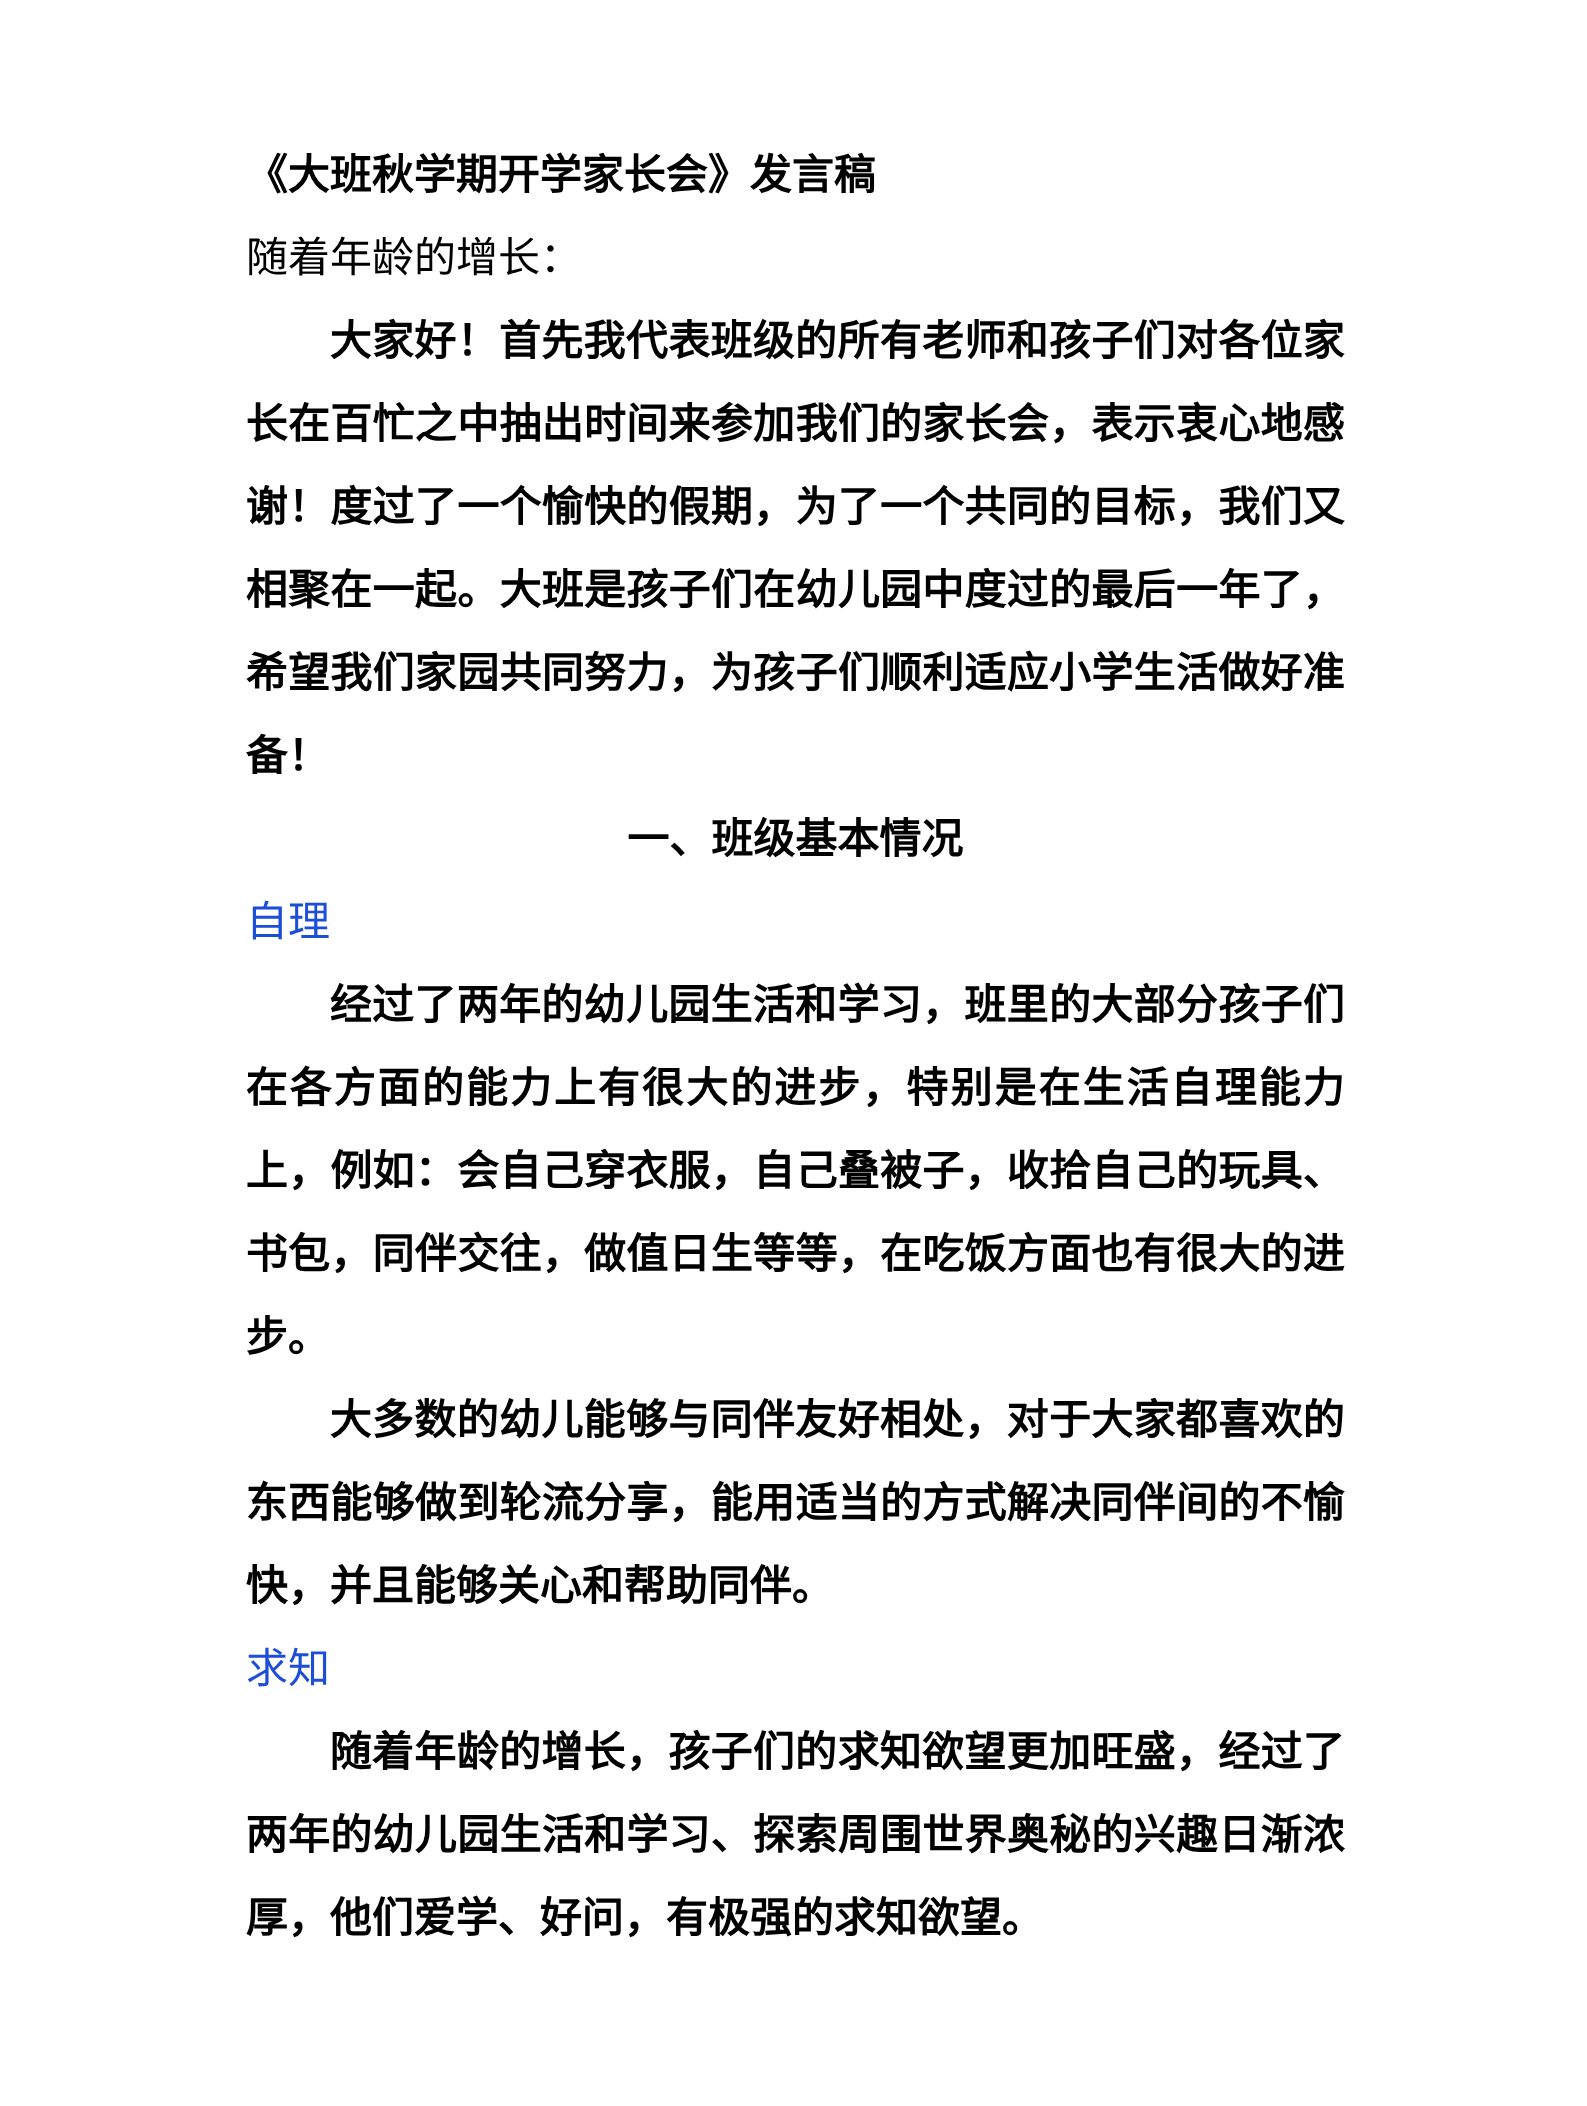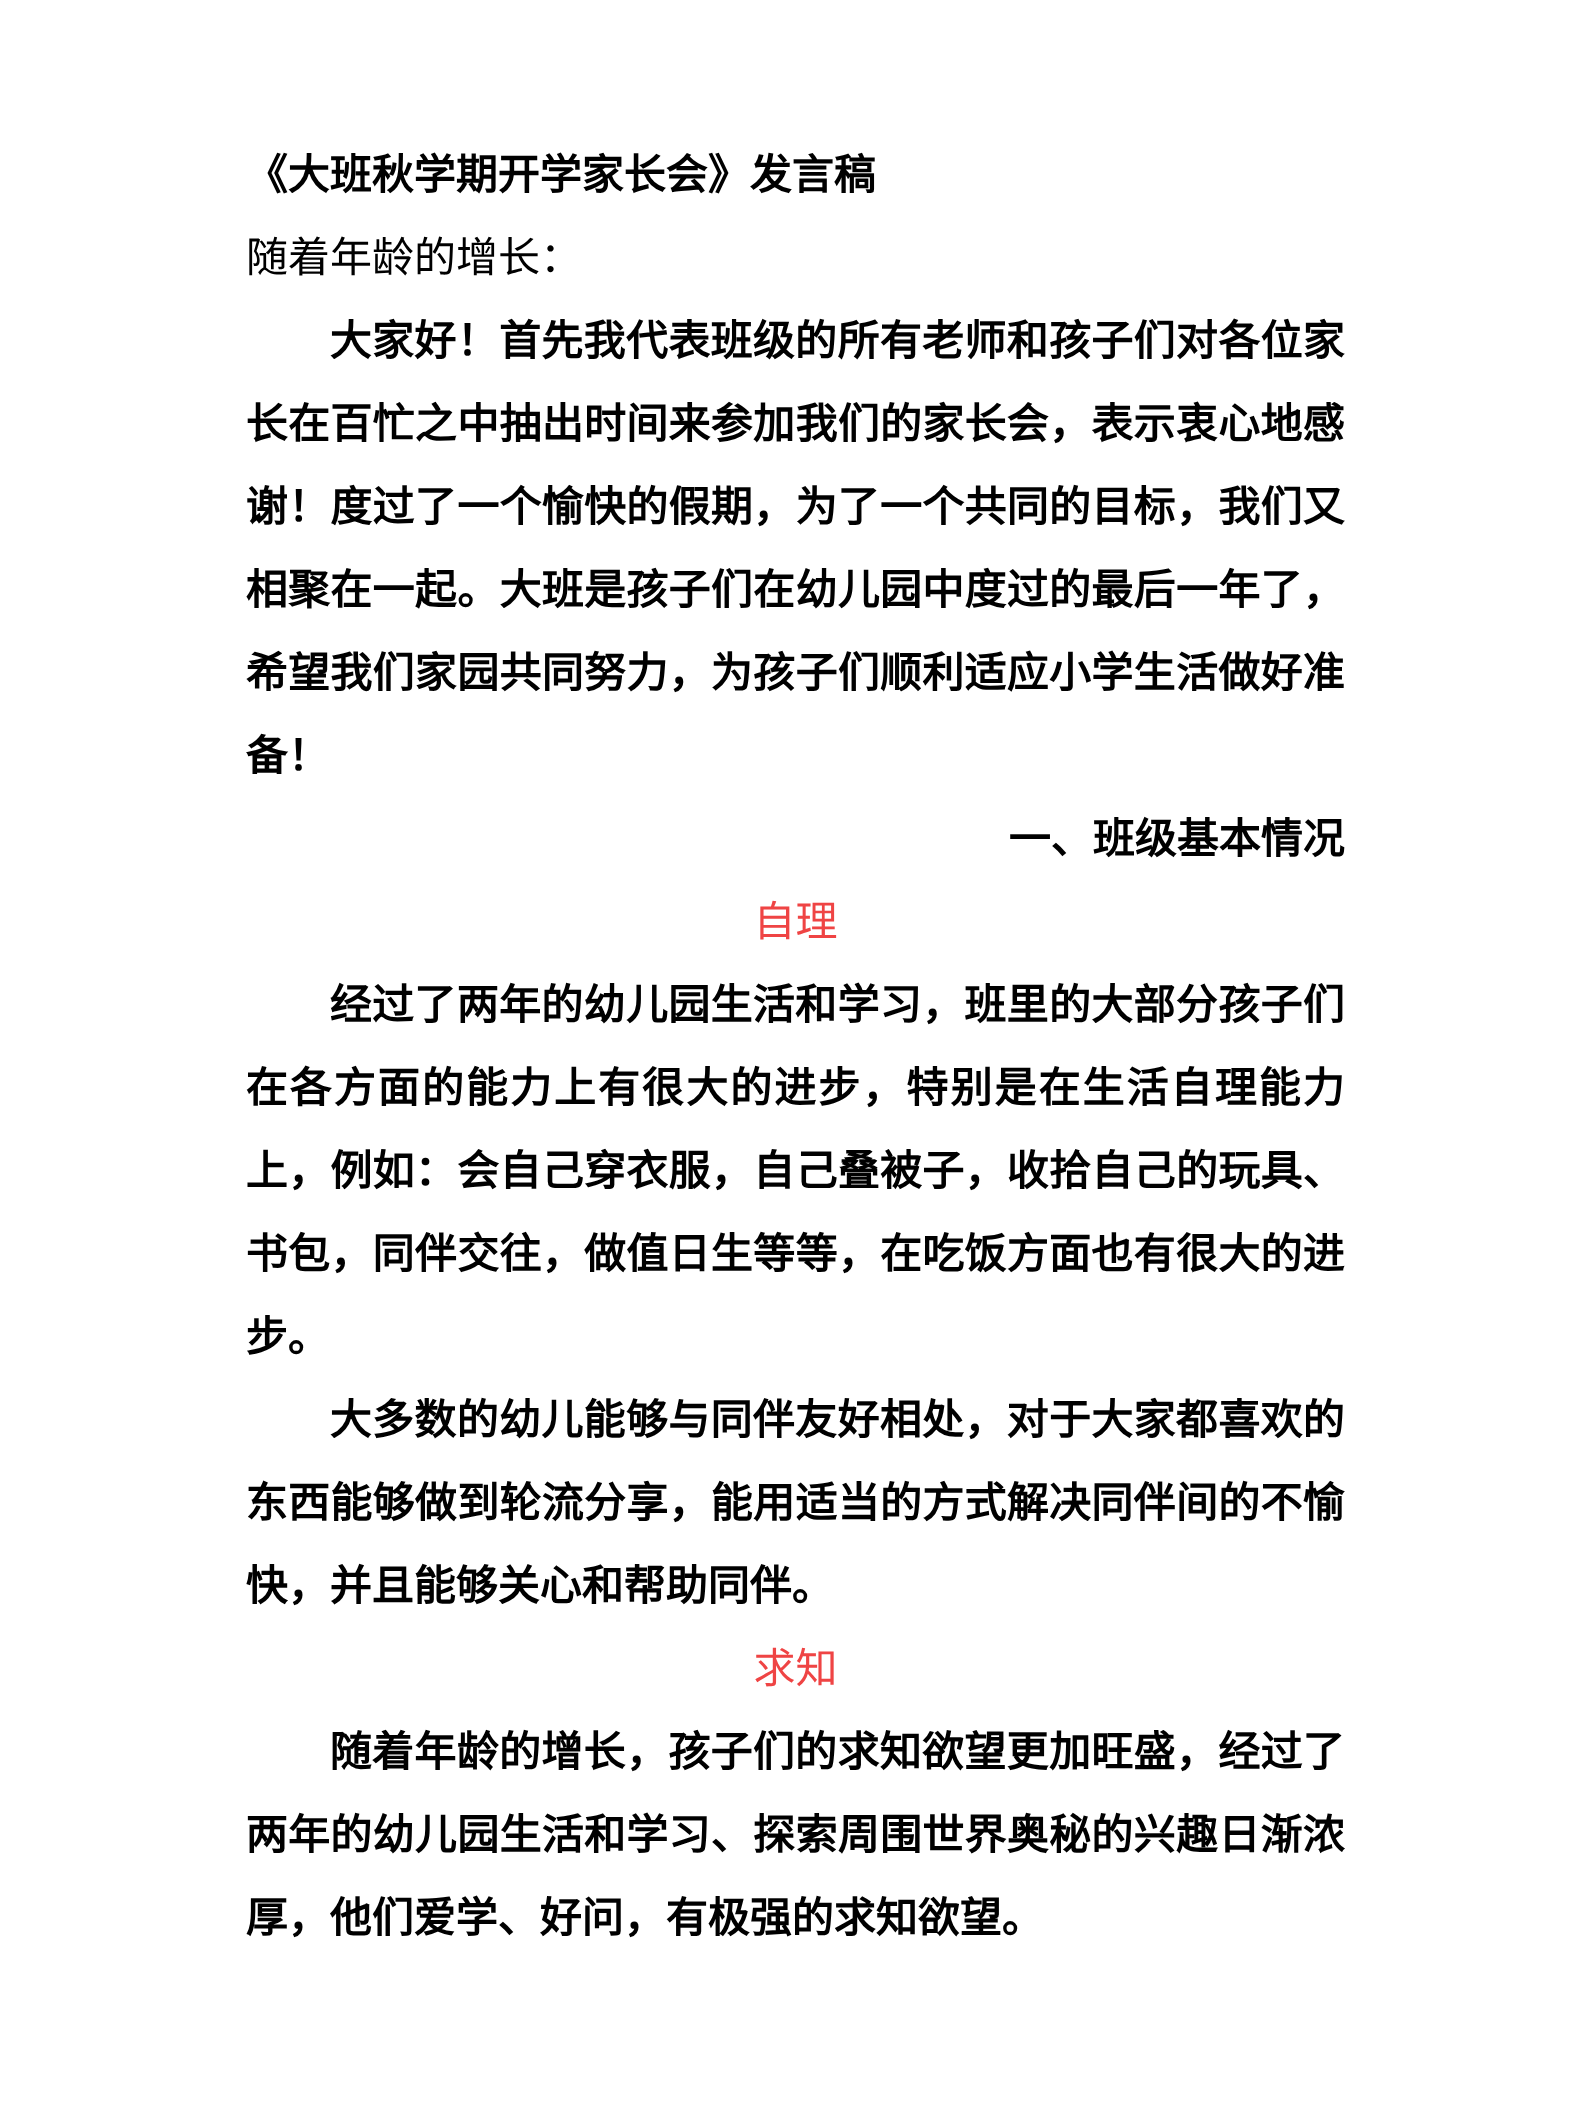--- a/index.html
+++ b/index.html
@@ -39,26 +39,26 @@
     font-size: 44px;
     font-weight: bold;
     text-align: left;
   }
   .body-para {
     text-indent: 2em;
     font-weight: bold;
   }
   .section-heading {
     font-weight: bold;
-    text-align: right;
+    text-align: center;
   }
   .sub-heading {
-    color: #ef4444;
+    color: #1d4ed8;
     font-weight: normal;
-    text-align: center;
+    text-align: left;
   }
 </style>
 </head>
 <body>
 
 <div class="page">
   <div class="content">
 
     <h1 class="doc-title">《大班秋学期开学家长会》发言稿</h1>
 

